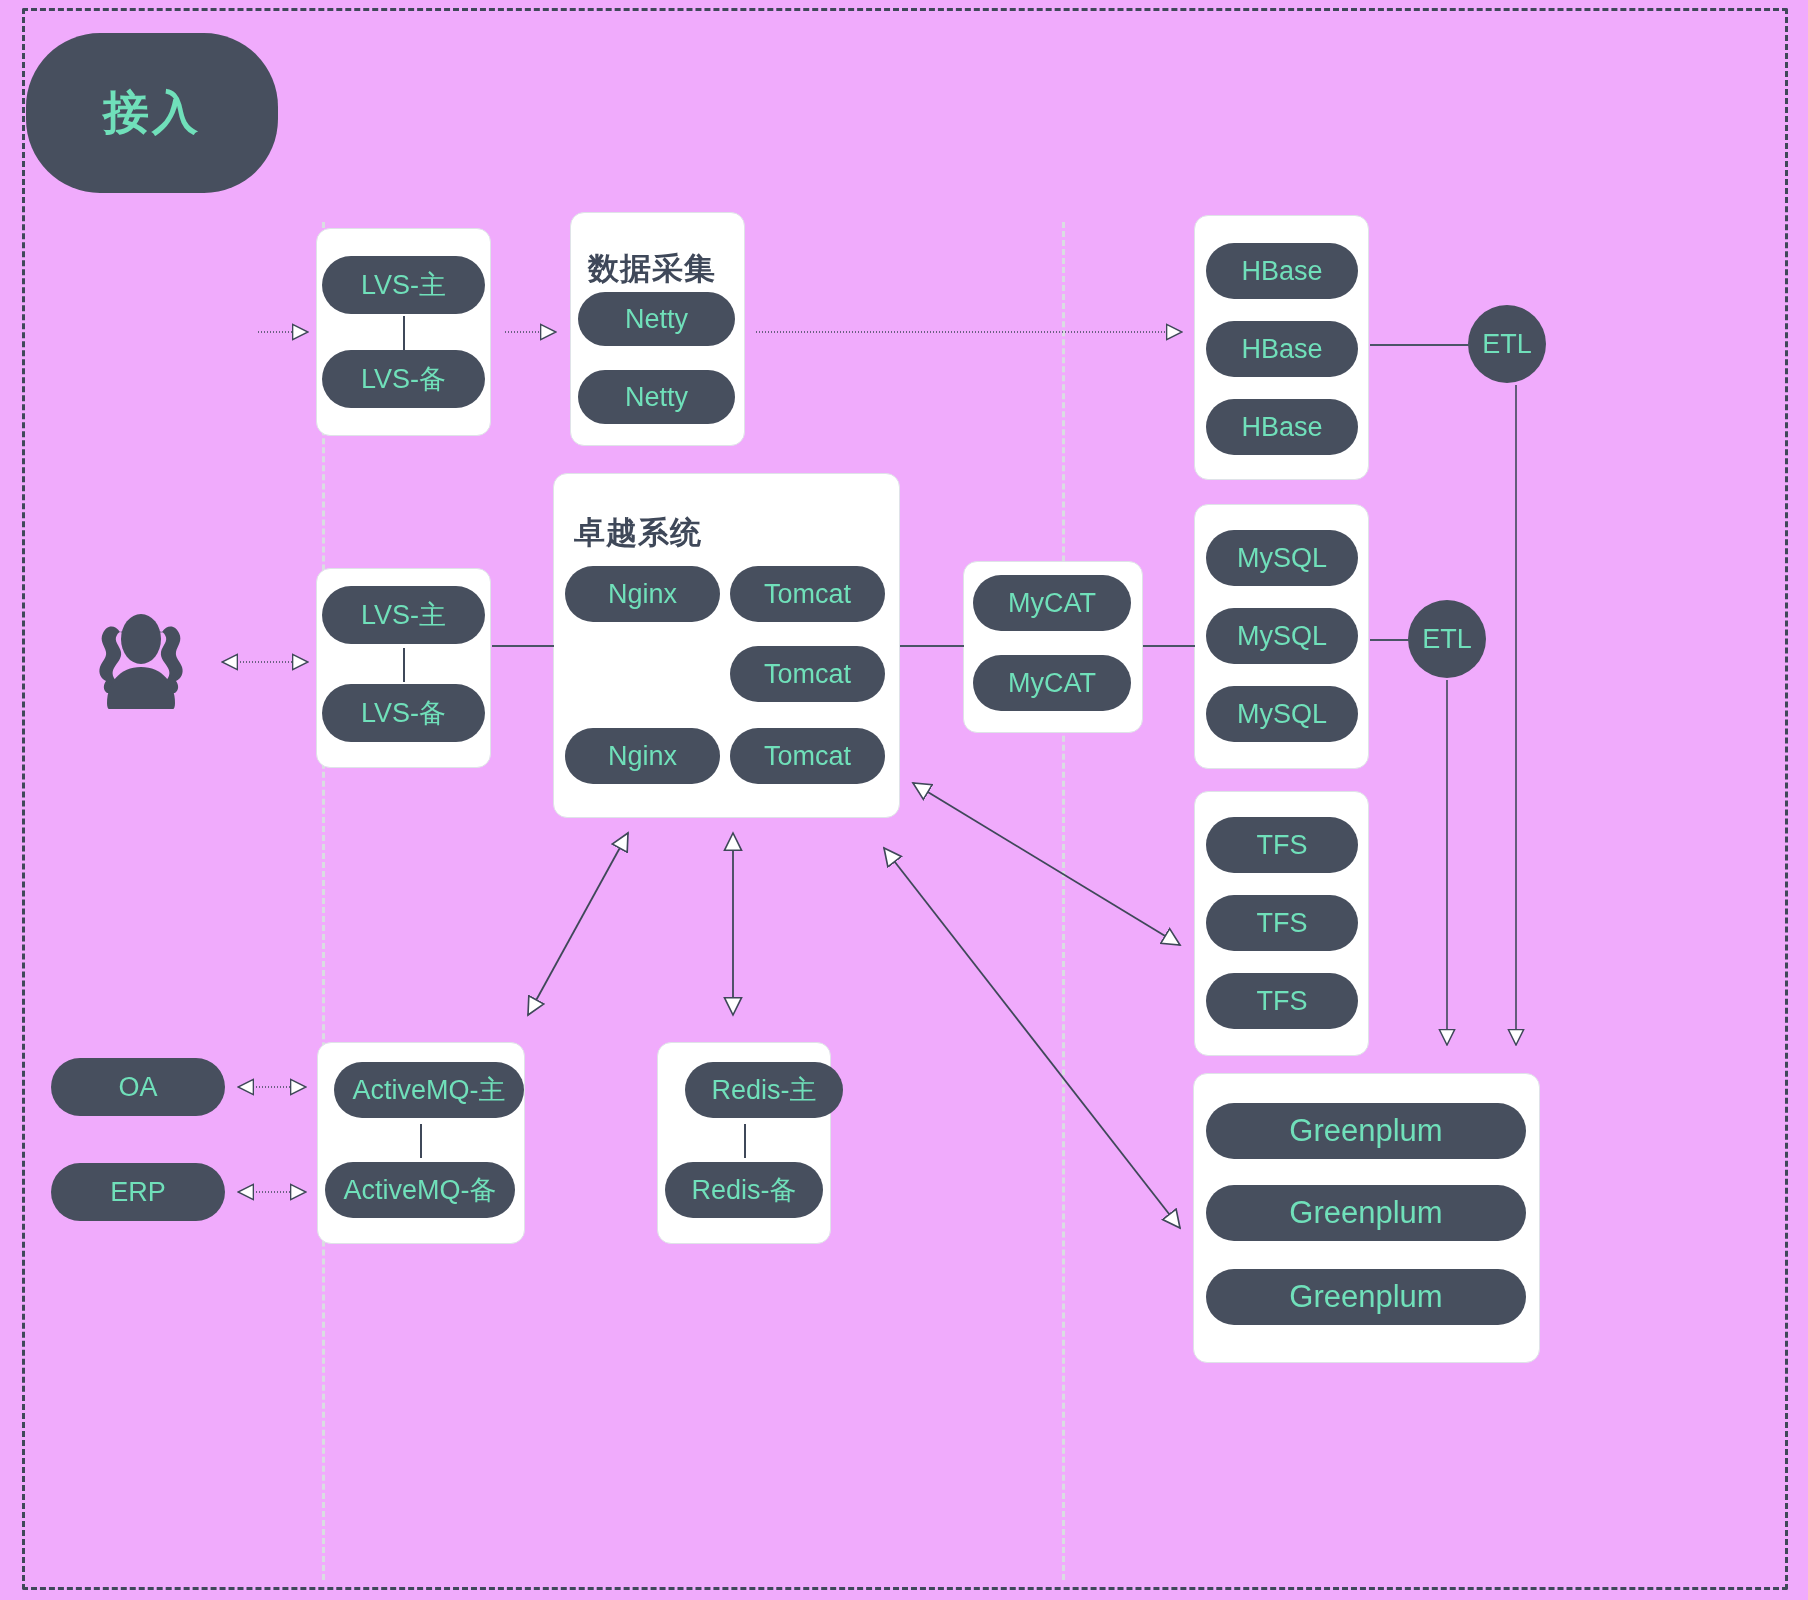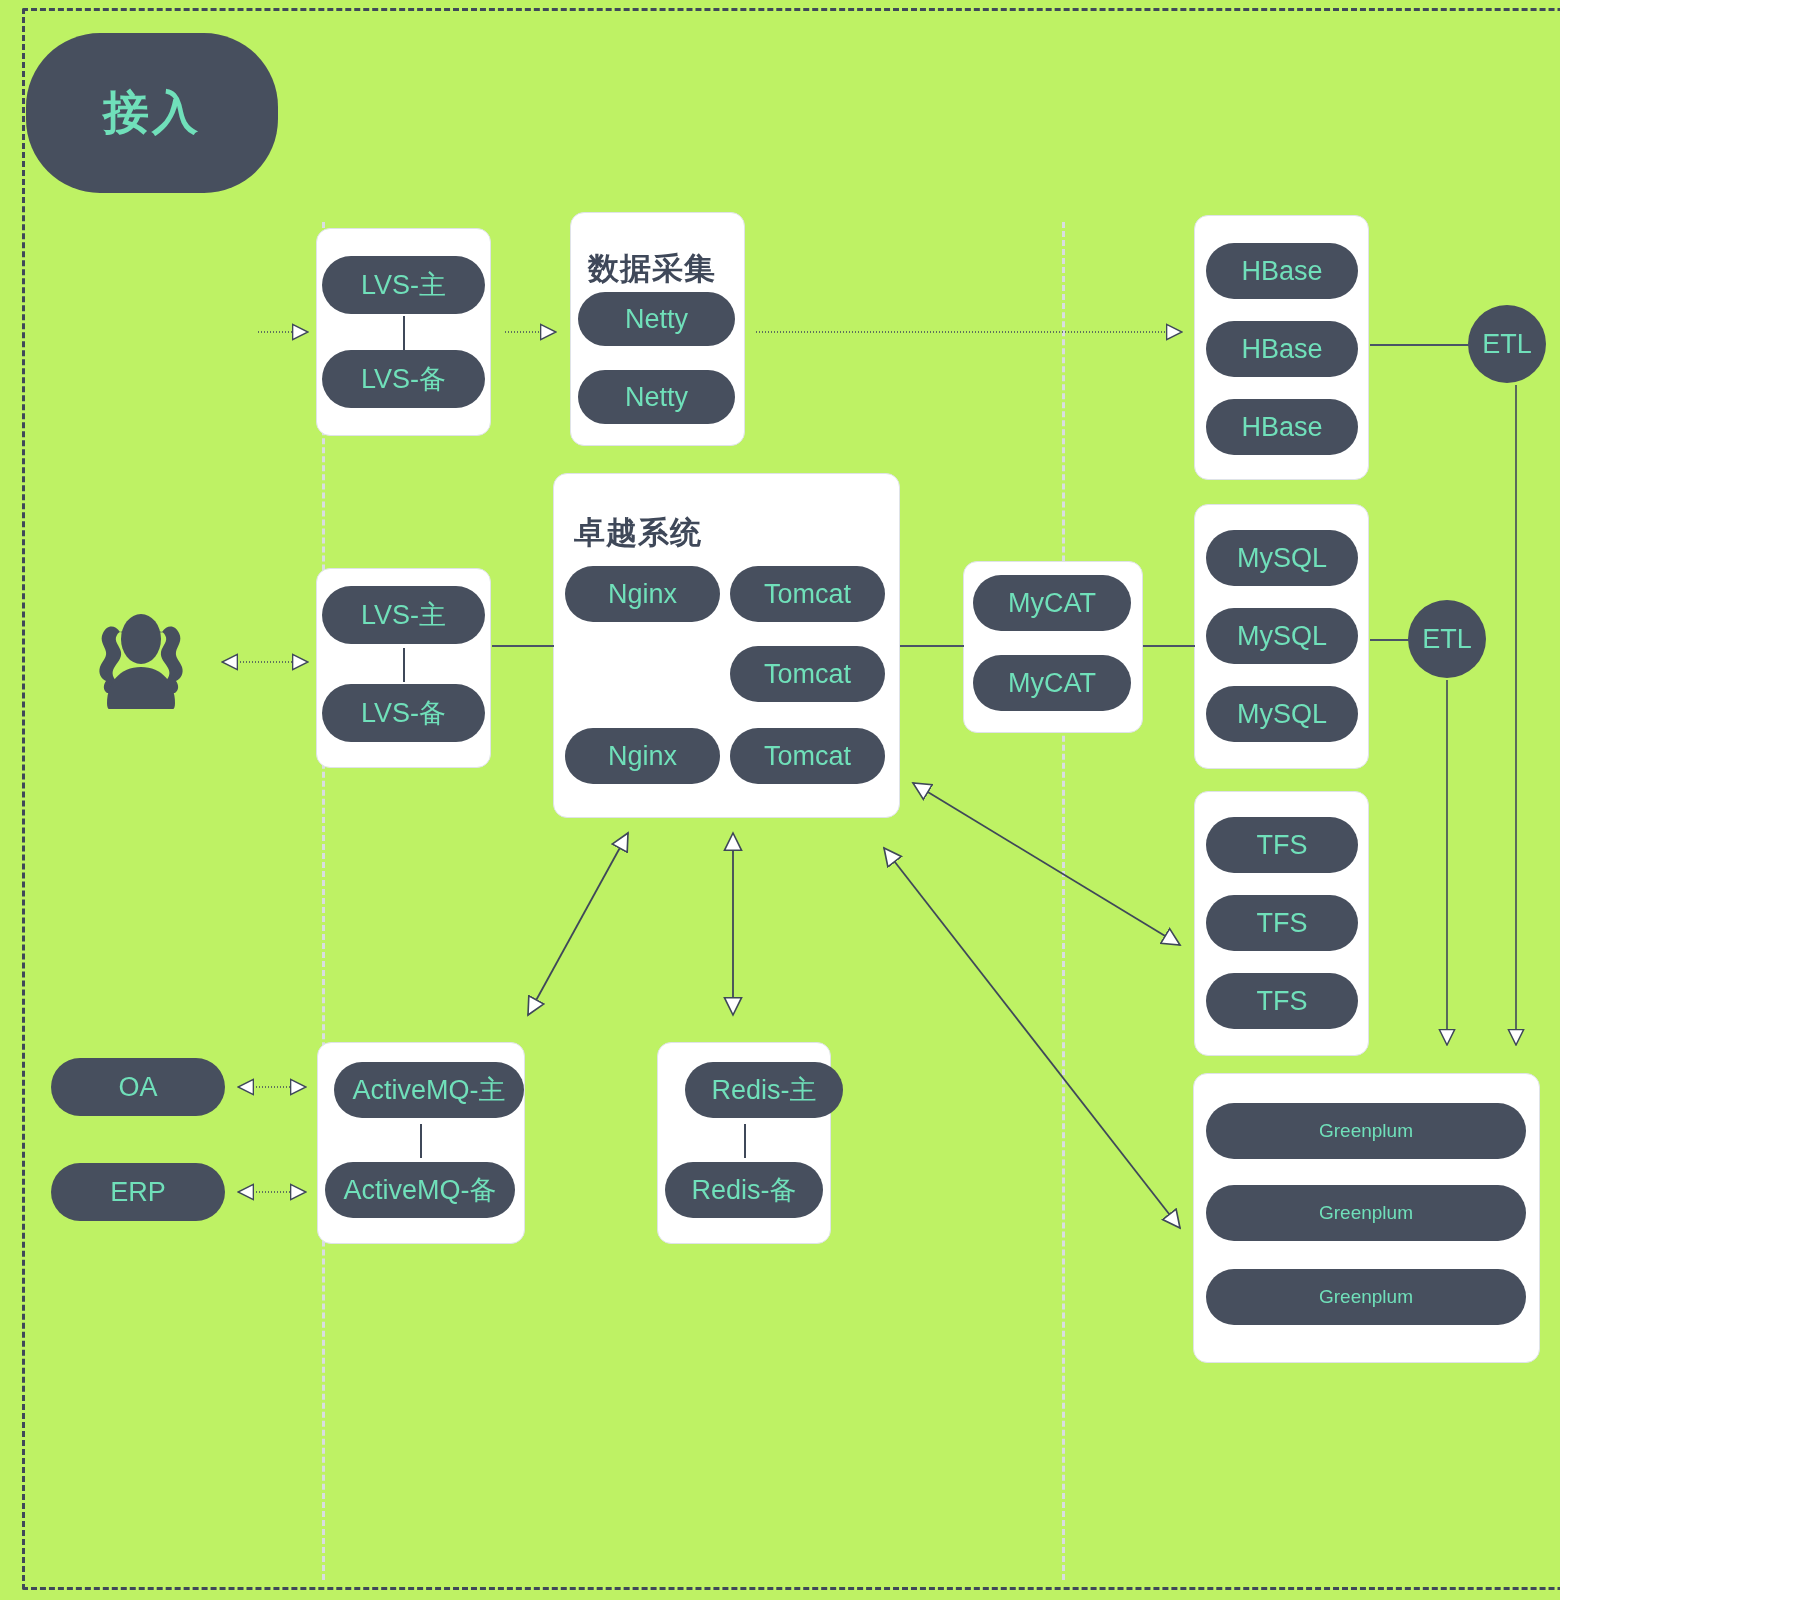--- a/index.html
+++ b/index.html
@@ -3,22 +3,22 @@
 <meta charset="utf-8">
 <style>
   * { box-sizing: border-box; }
   html, body {
     margin: 0; padding: 0;
     background: #ffffff;
     font-family: "Liberation Sans", "DejaVu Sans", sans-serif;
   }
   #stage {
     position: relative;
-    width: 1560px; height: 1600px;
-    background: #bef264;
+    width: 1808px; height: 1600px;
+    background: #f0abfc;
     overflow: hidden;
   }
   
   #frame {
     position: absolute;
     left: 22px; top: 8px;
     width: 1766px; height: 1582px;
     border: 3px dashed #3f4859;
     border-radius: 2px;
   }
@@ -54,21 +54,21 @@
   
   .node {
     position: absolute;
     background: #474f5e;
     color: #70e0ba;
     display: flex; align-items: center; justify-content: center;
     border-radius: 999px;
     font-size: 27px;
     white-space: nowrap;
   }
-  .node.big { font-size: 19px; }
+  .node.big { font-size: 31px; }
   
   .circle {
     position: absolute;
     background: #474f5e;
     color: #70e0ba;
     border-radius: 50%;
     display: flex; align-items: center; justify-content: center;
     font-size: 27px;
   }
   

